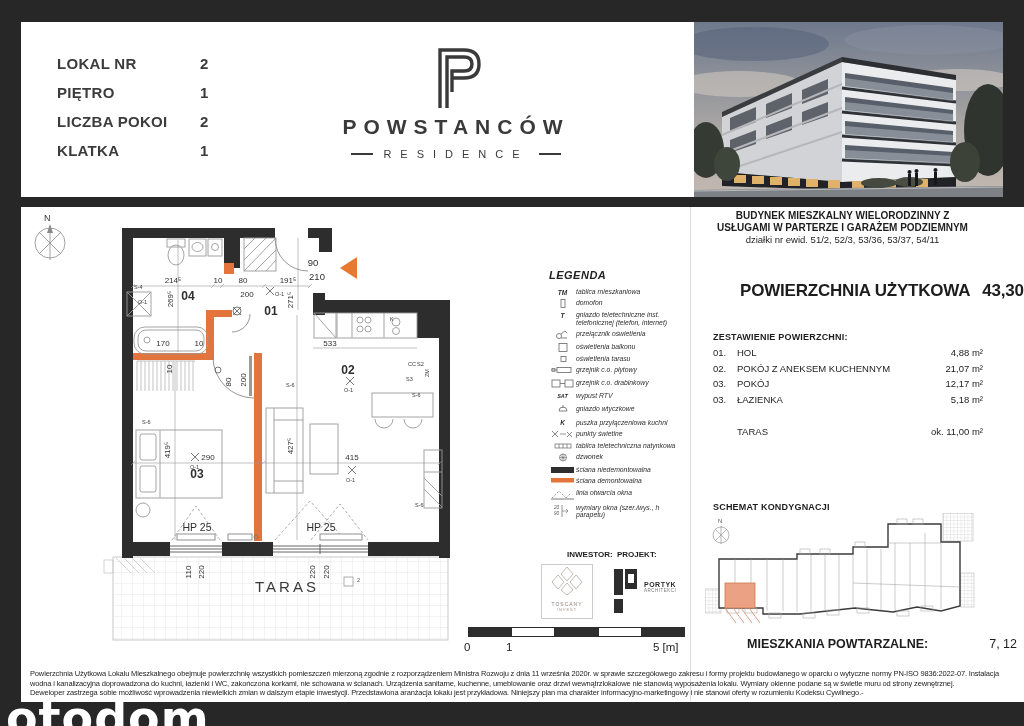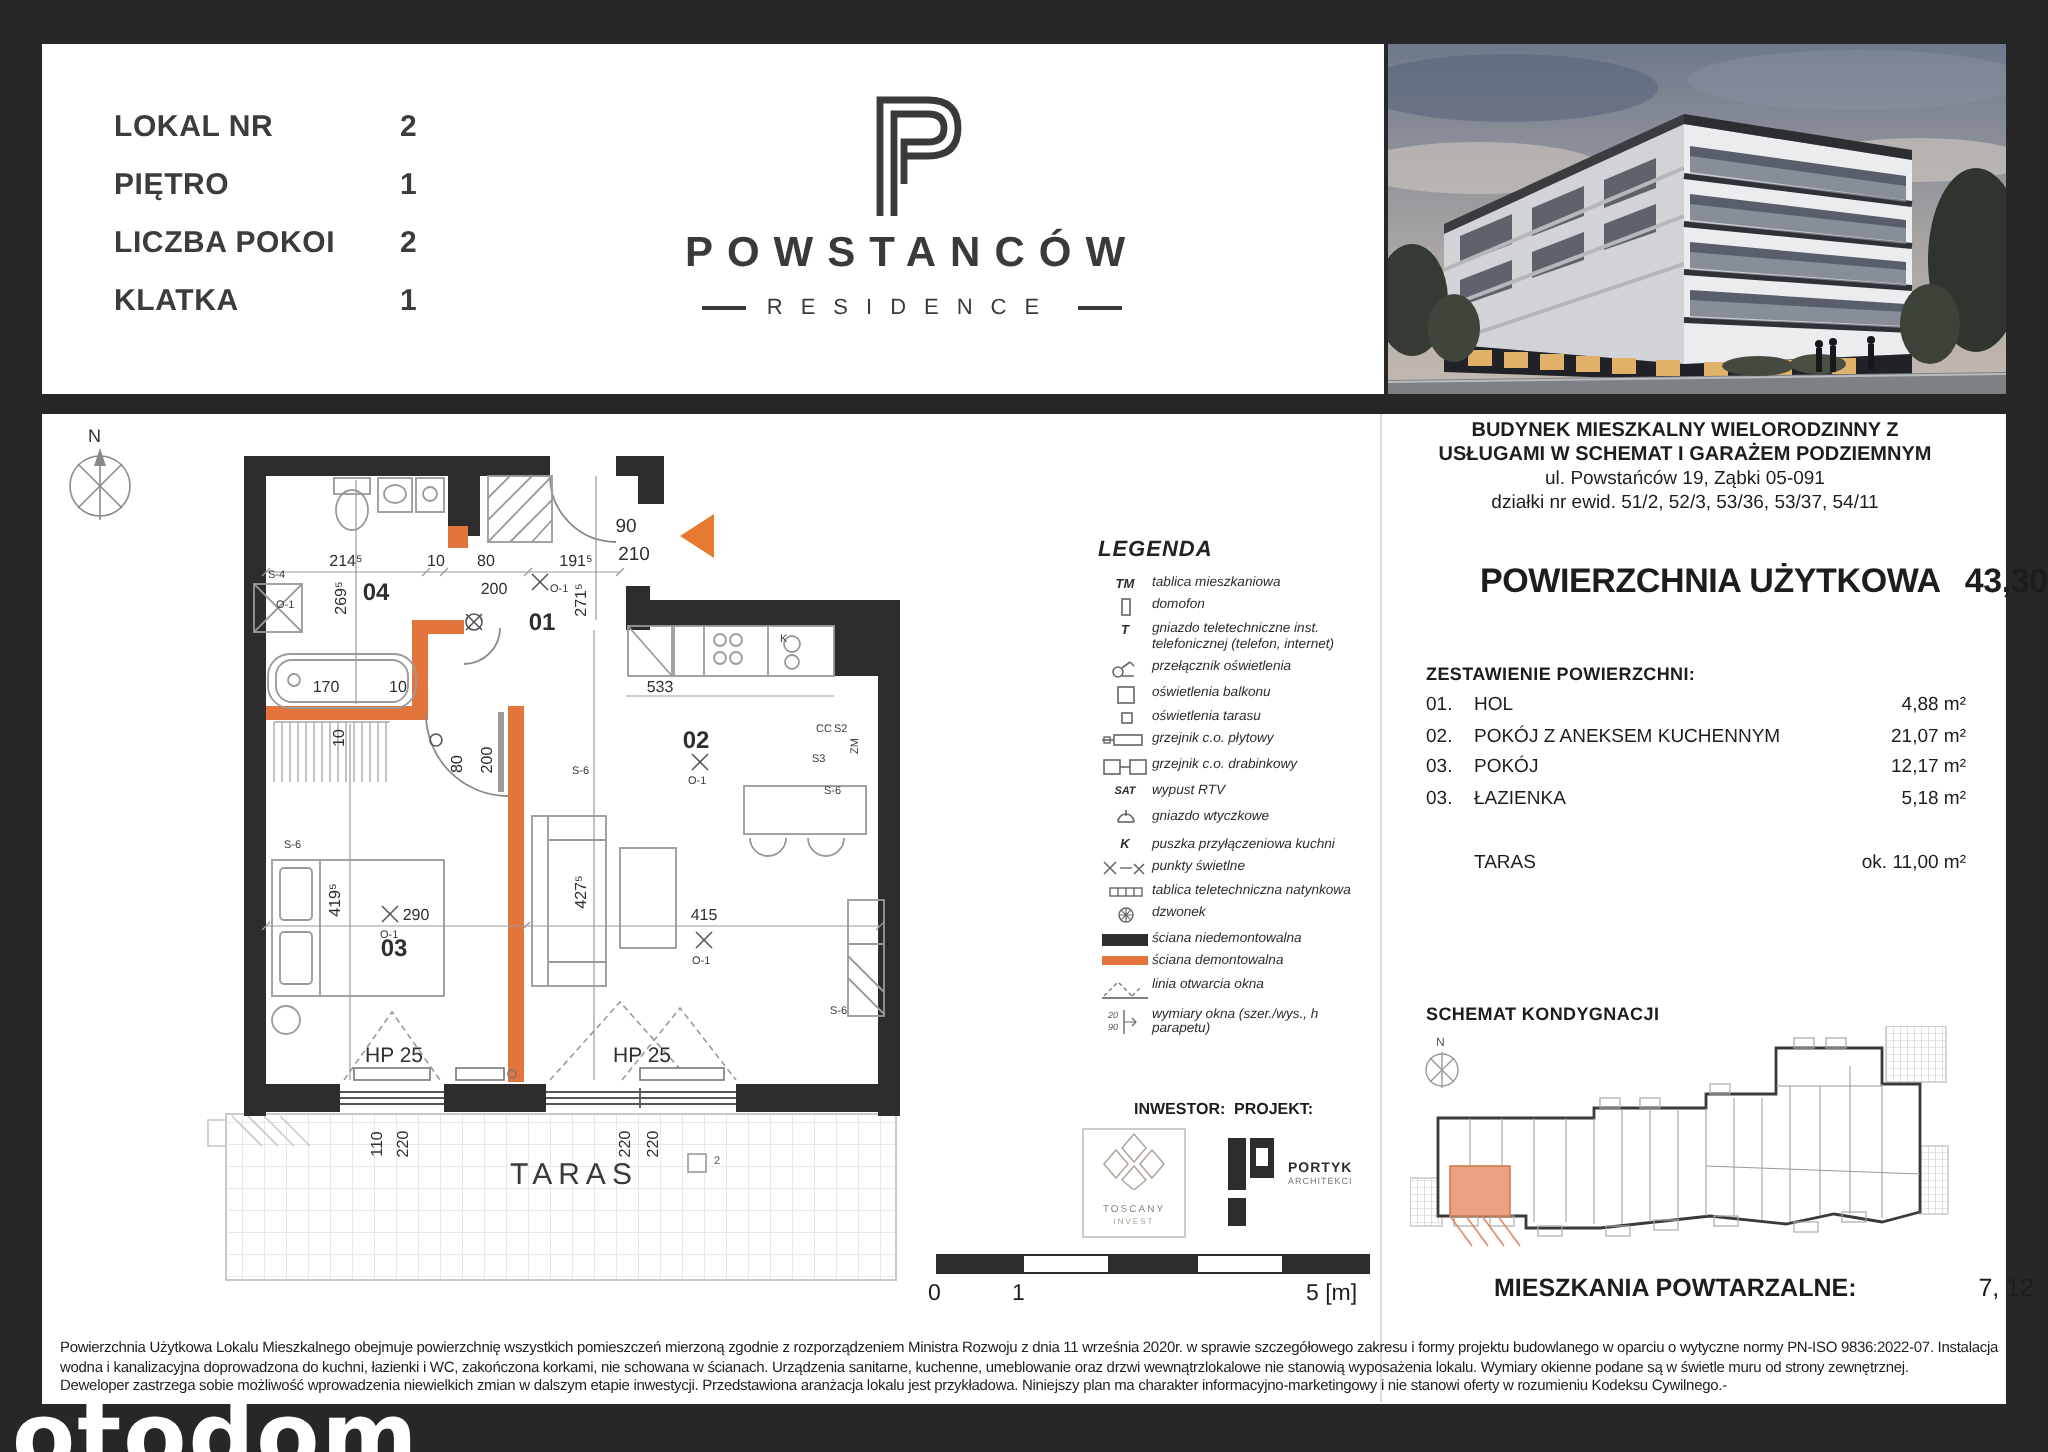--- a/index.html
+++ b/index.html
@@ -1,19 +1,19 @@
 <!DOCTYPE html>
 <html><head>
 <meta charset="utf-8">
 <style>
   html,body{margin:0;padding:0;background:#4a4a4a;}
   .page{position:relative;width:1024px;height:726px;background:#272727;overflow:hidden;
         font-family:"Liberation Sans",sans-serif;color:#2f2f2f;}
   .abs{position:absolute;}
-  .panel{background:#ffffff;}
+  .panel{background:#ffffff;padding-left:28px;}
   
   .info-row{display:flex;height:29px;align-items:center;}
   .info-label{width:143px;font-weight:bold;font-size:15px;color:#3c3c3c;letter-spacing:.3px;}
   .info-value{font-weight:bold;font-size:15px;color:#3c3c3c;}
   .logo-name{font-weight:bold;font-size:21px;letter-spacing:7px;color:#3a3a3a;text-align:center;}
   .logo-sub{display:flex;align-items:center;justify-content:center;gap:10px;}
   .logo-sub .txt{font-size:11px;letter-spacing:9px;color:#3a3a3a;}
   .dash{width:22px;height:2px;background:#3a3a3a;}
   
   .bline{text-align:center;line-height:12px;}
@@ -563,22 +563,21 @@
             <line x1="11" y1="1" x2="11" y2="13" stroke="#666" stroke-width="0.7"></line>
             <path d="M11,7 L17,7 M15,5 L17,7 L15,9" stroke="#666" stroke-width="0.6" fill="none"></path>
           </svg>
         </span>
       <span class="llab">wymiary okna (szer./wys., h parapetu)</span>
     </div>
   </div>
 
   <div class="abs" style="left:695px;top:210px;width:295px;">
     <div class="bline b-bold">BUDYNEK MIESZKALNY WIELORODZINNY Z</div>
-    <div class="bline b-bold">USŁUGAMI W SCHEMAT I GARAŻEM PODZIEMNYM</div>
-    <div class="bline b-reg">ul. Powstańców 19, Ząbki 05-091</div>
+    <div class="bline b-bold">USŁUGAMI W PARTERZE I GARAŻEM PODZIEMNYM</div>
     <div class="bline b-reg">działki nr ewid. 51/2, 52/3, 53/36, 53/37, 54/11</div>
   </div>
 
   <div class="abs area-row" style="left:692px;top:281px;">
     <span>POWIERZCHNIA UŻYTKOWA</span>
     <span>43,30 m²</span>
   </div>
 
   <div class="abs tbl-title" style="left:713px;top:332px;">ZESTAWIENIE POWIERZCHNI:</div>
 

